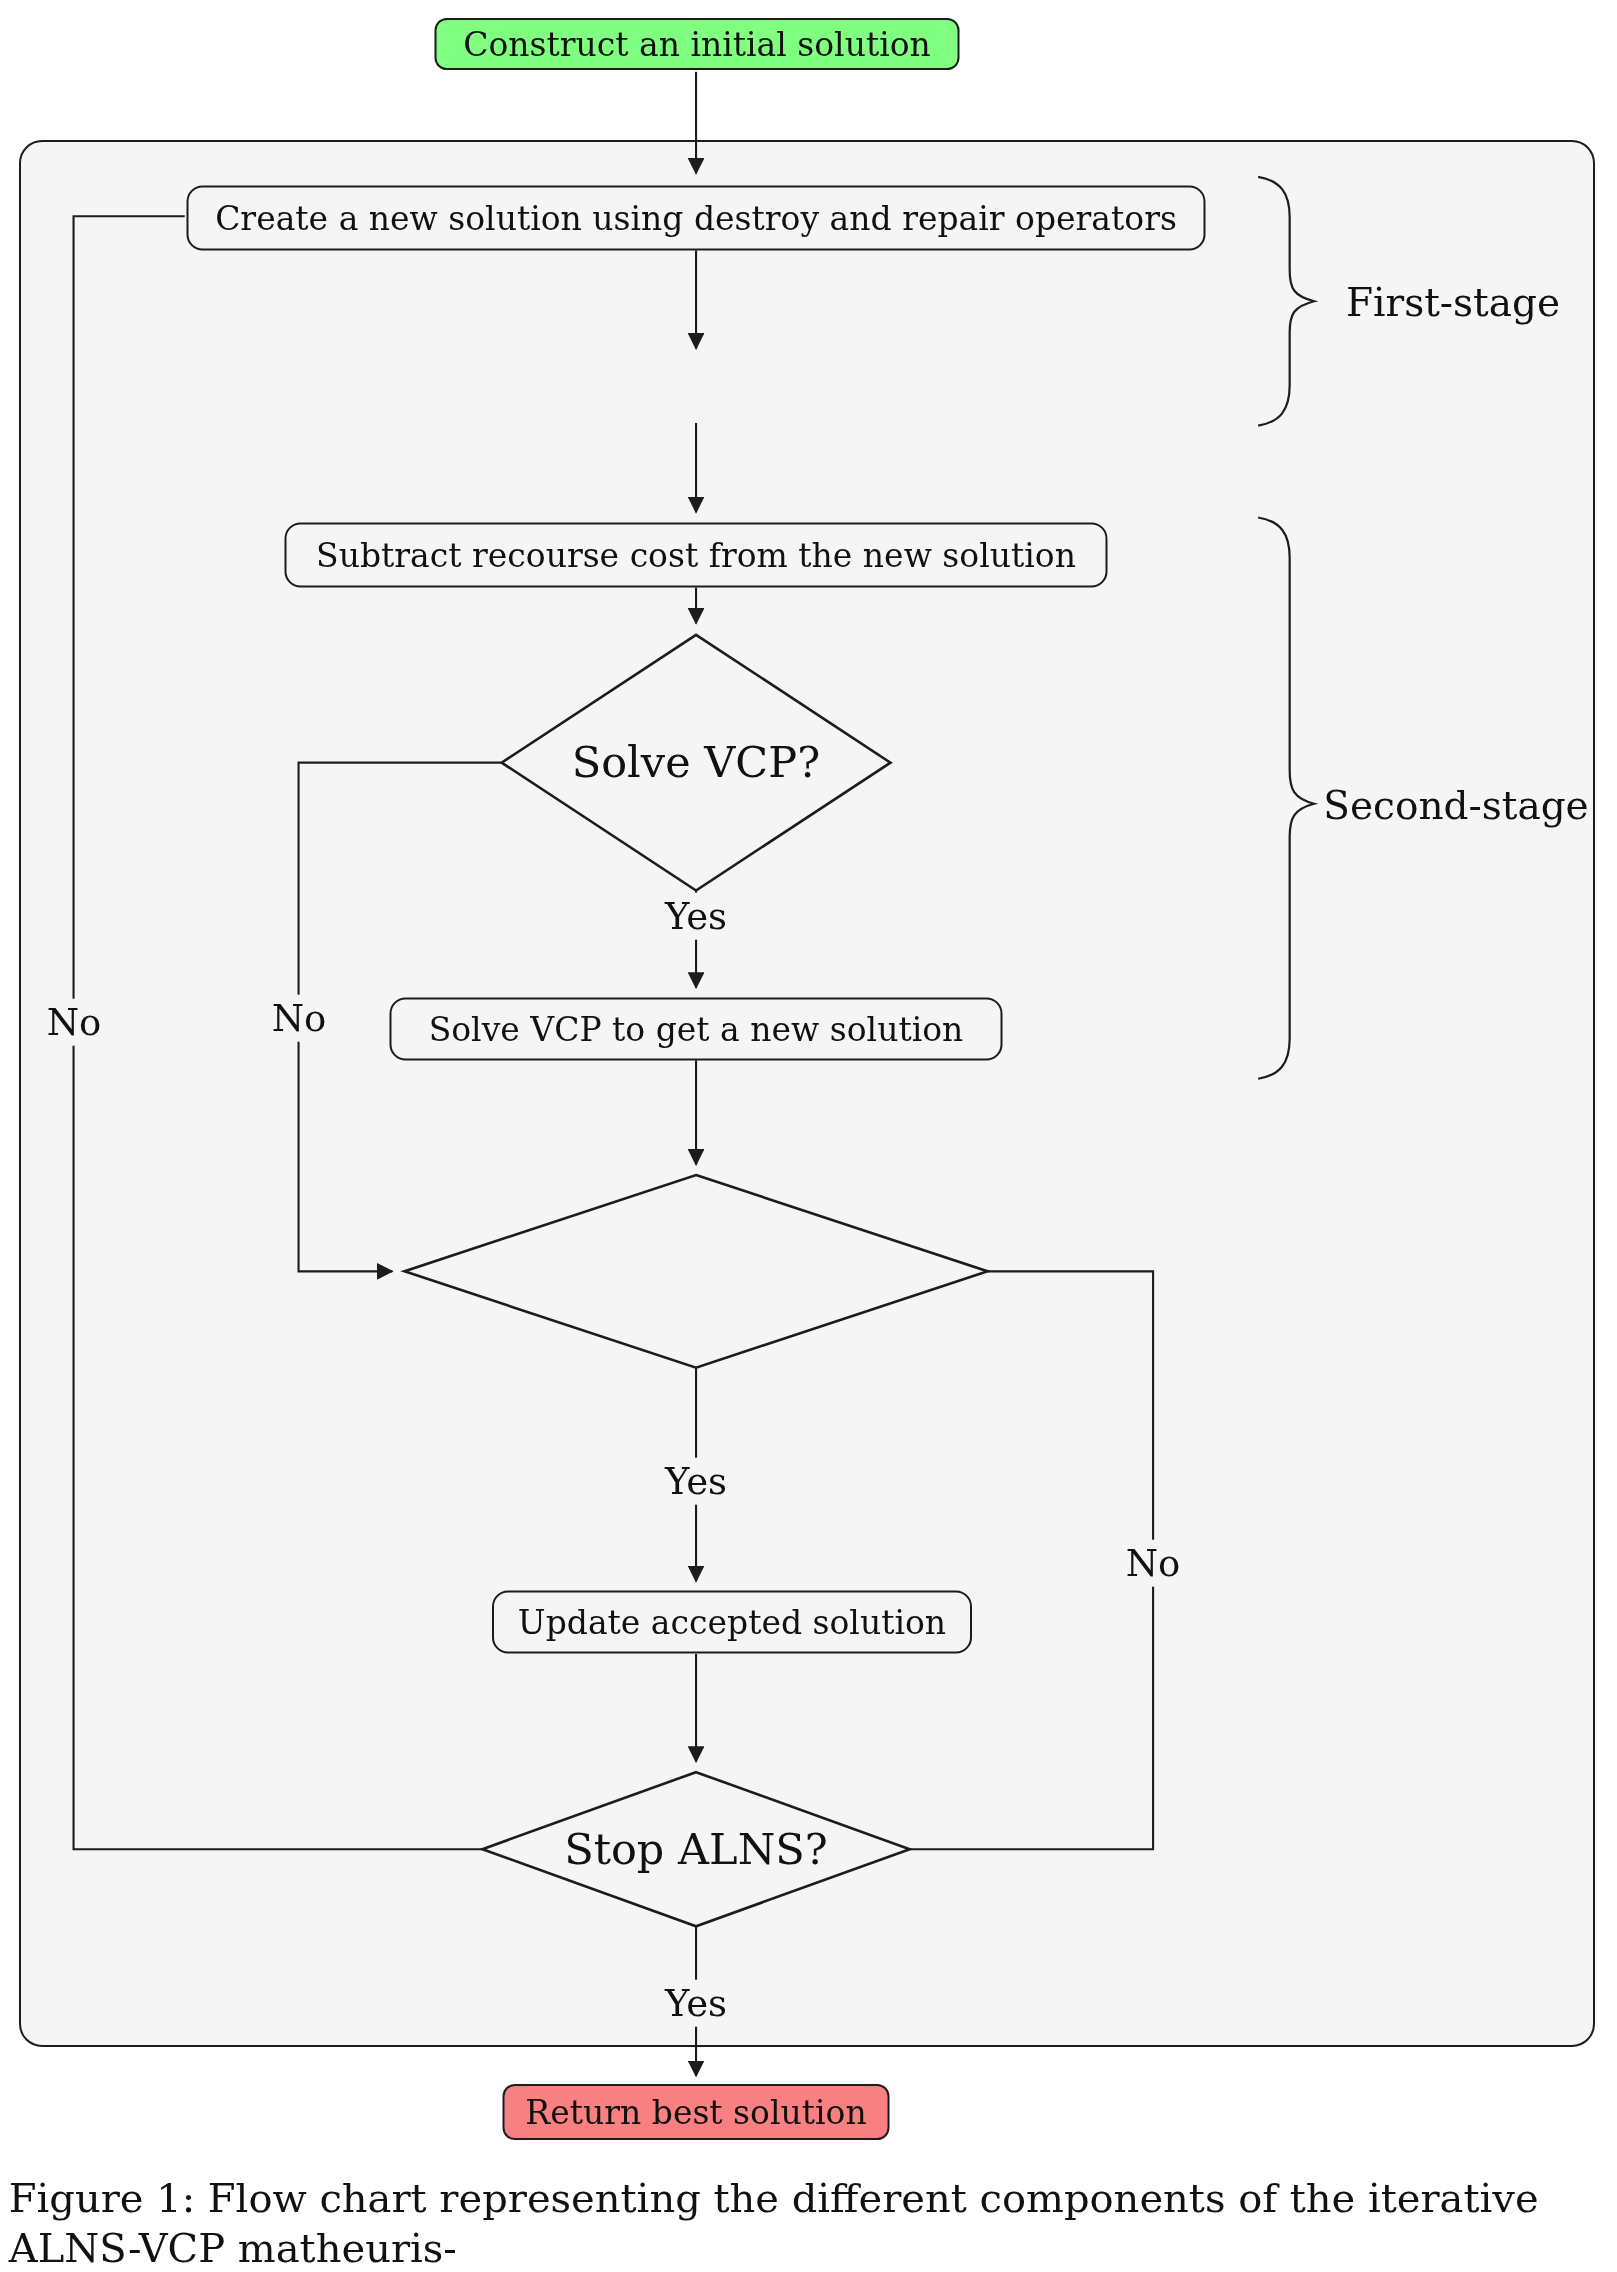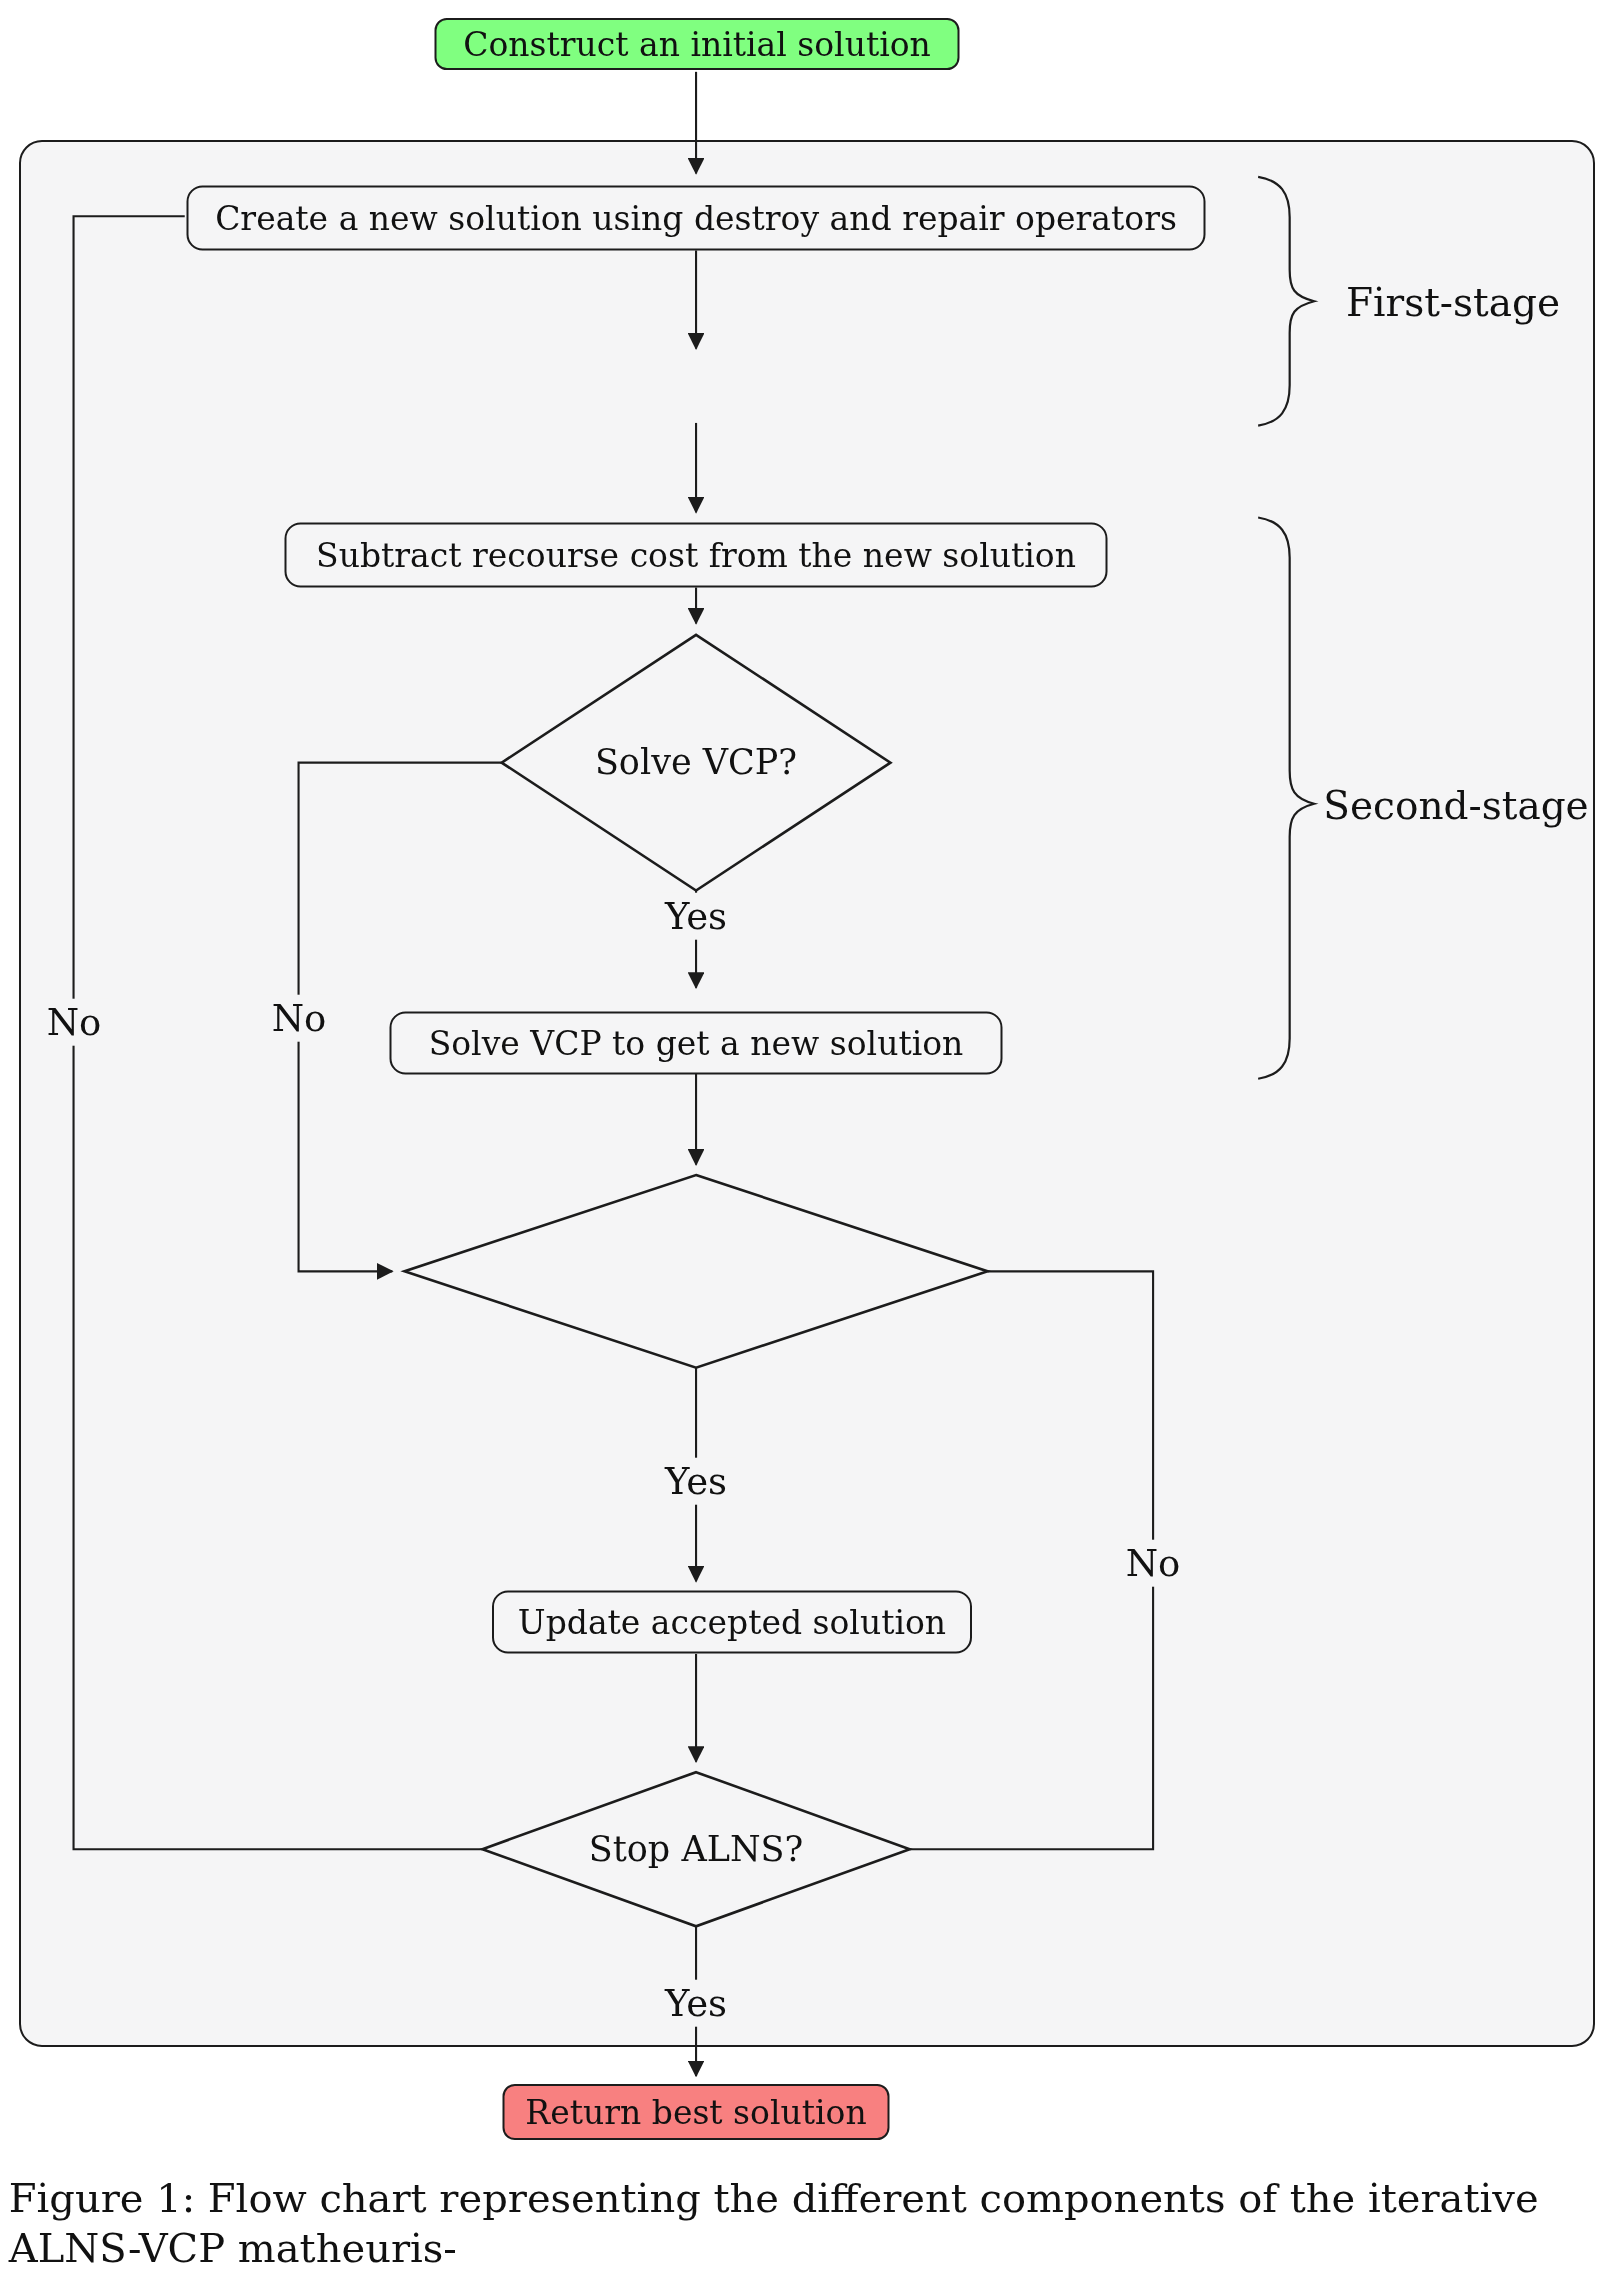--- a/index.html
+++ b/index.html
@@ -29,21 +29,21 @@
     border-radius:16px;
     box-sizing:border-box;
     font-size:33px;
     z-index:3;
   }
   .node.terminal{border-radius:12.3px;}
   .dlabel{
     position:absolute;
     transform:translate(-50%,-50%);
     white-space:nowrap;
-    font-size:35px;
+    font-size:43px;
     z-index:3;
   }
   .elabel{
     position:absolute;
     transform:translate(-50%,-50%);
     white-space:nowrap;
     font-size:37px;
     padding:1.8px 8.8px;
     z-index:3;
   }
@@ -115,21 +115,21 @@
 
   <div class="node" style="left: 696px; top: 218px; width: 1019px; height: 65px; background-color: rgb(245, 245, 246);">
     <span>Create a new solution using destroy and repair operators</span>
   </div>
 
 
   <div class="node" style="left: 696px; top: 555px; width: 823px; height: 65px; background-color: rgb(245, 245, 246);">
     <span>Subtract recourse cost from the new solution</span>
   </div>
 
-  <div class="node" style="left: 696px; top: 1029px; width: 613px; height: 63px; background-color: rgb(245, 245, 246); margin-top: 14px;">
+  <div class="node" style="left: 696px; top: 1029px; width: 613px; height: 63px; background-color: rgb(245, 245, 246);">
     <span>Solve VCP to get a new solution</span>
   </div>
 
   <div class="node" style="left: 696px; top: 1622px; width: 480px; height: 63px; background-color: rgb(245, 245, 246); margin-left: 36px;">
     <span>Update accepted solution</span>
   </div>
 
   <div class="node terminal" style="left: 696px; top: 2112px; width: 387px; height: 56px; background-color: rgb(248, 128, 128);">
     <span>Return best solution</span>
   </div>

